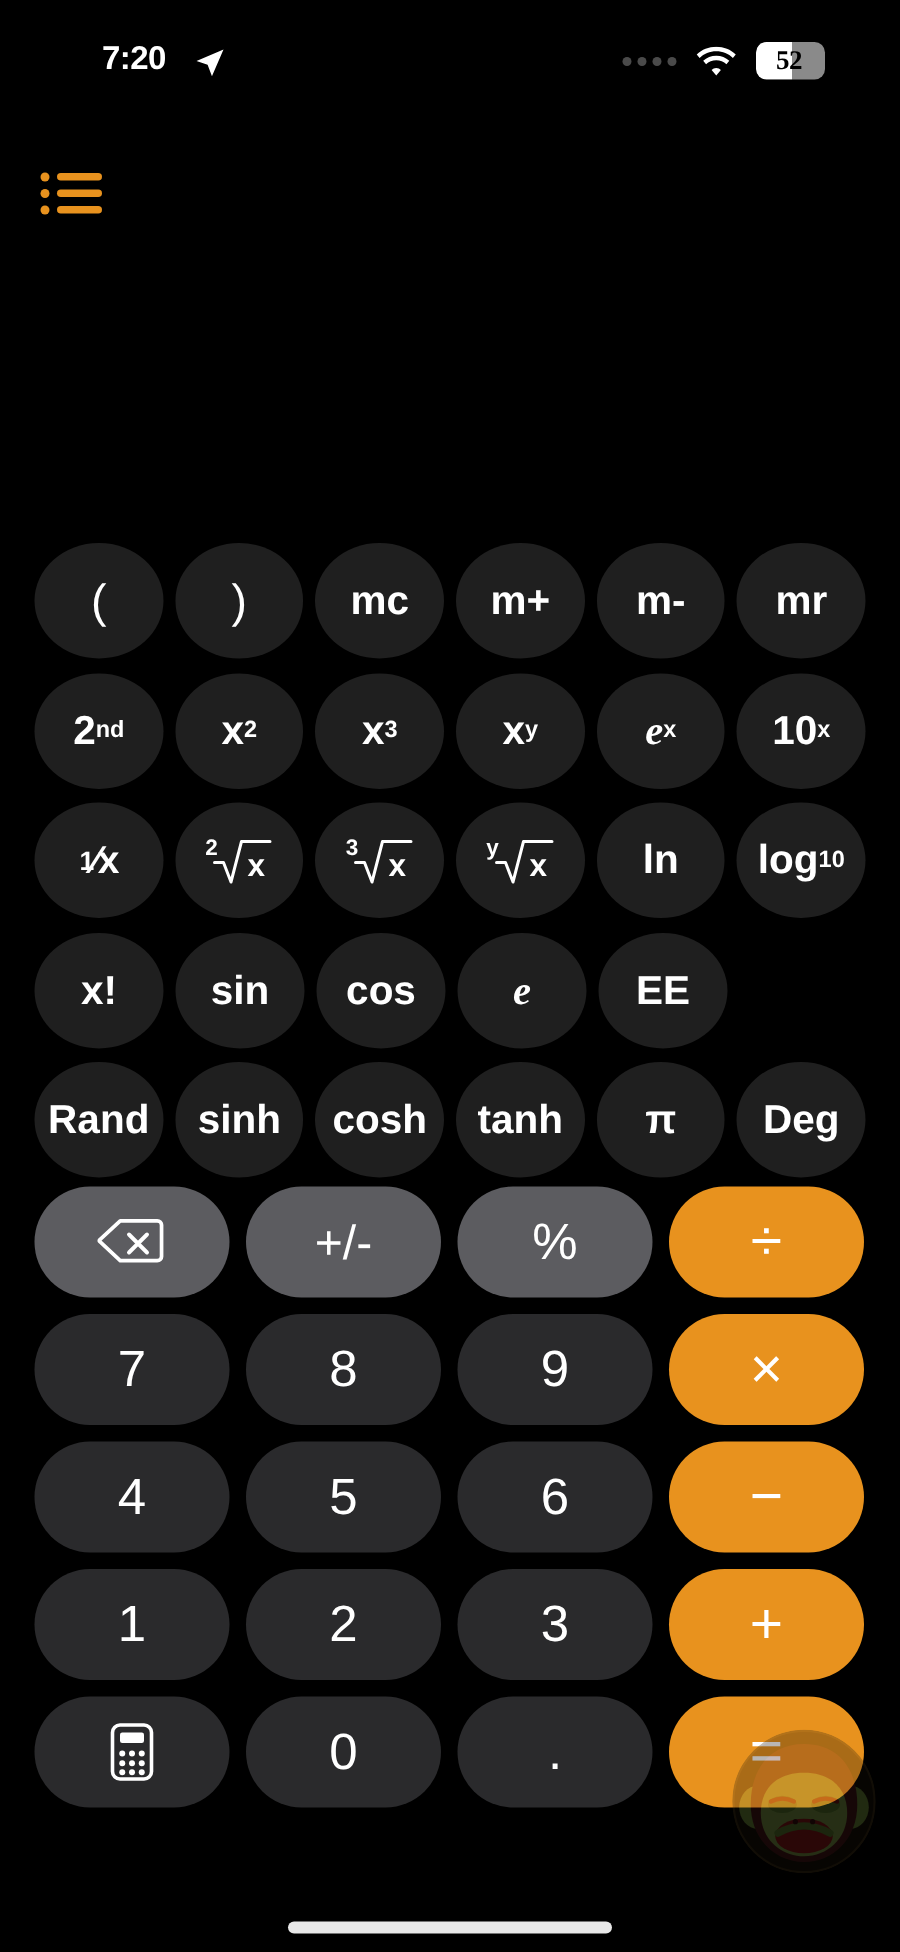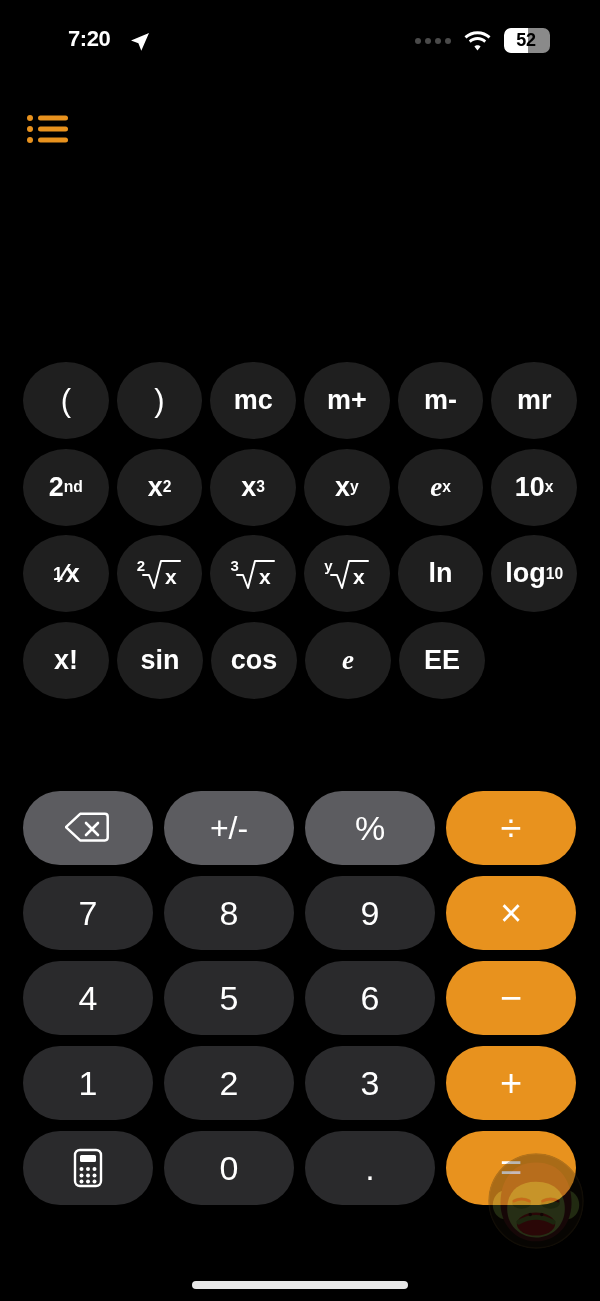--- a/index.html
+++ b/index.html
@@ -44,20 +44,21 @@
     position: absolute;
     left: 128px; top: 30px;
     width: 24px; height: 24px;
   }
   #status-right {
     position: absolute;
     right: 50px; top: 28px;
     display: flex;
     align-items: center;
     gap: 13px;
+    font-family: Liberation Serif, serif;
   }
   .sig-dots { display: flex; gap: 4px; align-items: center; }
   .sig-dot {
     width: 6px; height: 6px; border-radius: 50%;
     background: #4a4a4a;
   }
   #wifi-icon { width: 27px; height: 20px; display:block; }
   #battery {
     position: relative;
     width: 46px; height: 25px;
@@ -355,20 +356,40 @@
           <span>cos</span>
         </div>
       <div class="sci-key">
           <span class="ital">e</span>
         </div>
       <div class="sci-key">
           <span>EE</span>
         </div>
     </div>
 
+    <div class="sci-row">
+      <div class="sci-key">
+          <span>Rand</span>
+        </div>
+      <div class="sci-key">
+          <span>sinh</span>
+        </div>
+      <div class="sci-key">
+          <span>cosh</span>
+        </div>
+      <div class="sci-key">
+          <span>tanh</span>
+        </div>
+      <div class="sci-key">
+          <span>π</span>
+        </div>
+      <div class="sci-key">
+          <span>Deg</span>
+        </div>
+    </div>
   </div>
 
   <div id="main-pad">
 
     <div class="pad-row">
       <div class="pad-key k-func">
         <svg width="46" height="34" viewBox="0 0 46 34">
           <path d="M17 3 L43 3 A3 3 0 0 1 46 6 L46 28 A3 3 0 0 1 43 31 L17 31 L2 17 Z" fill="none" stroke="#ffffff" stroke-width="2.6" stroke-linejoin="round" transform="translate(-1,0) scale(0.95)"></path>
           <path d="M21 12 L33 24 M33 12 L21 24" stroke="#ffffff" stroke-width="2.6" stroke-linecap="round"></path>
         </svg>

